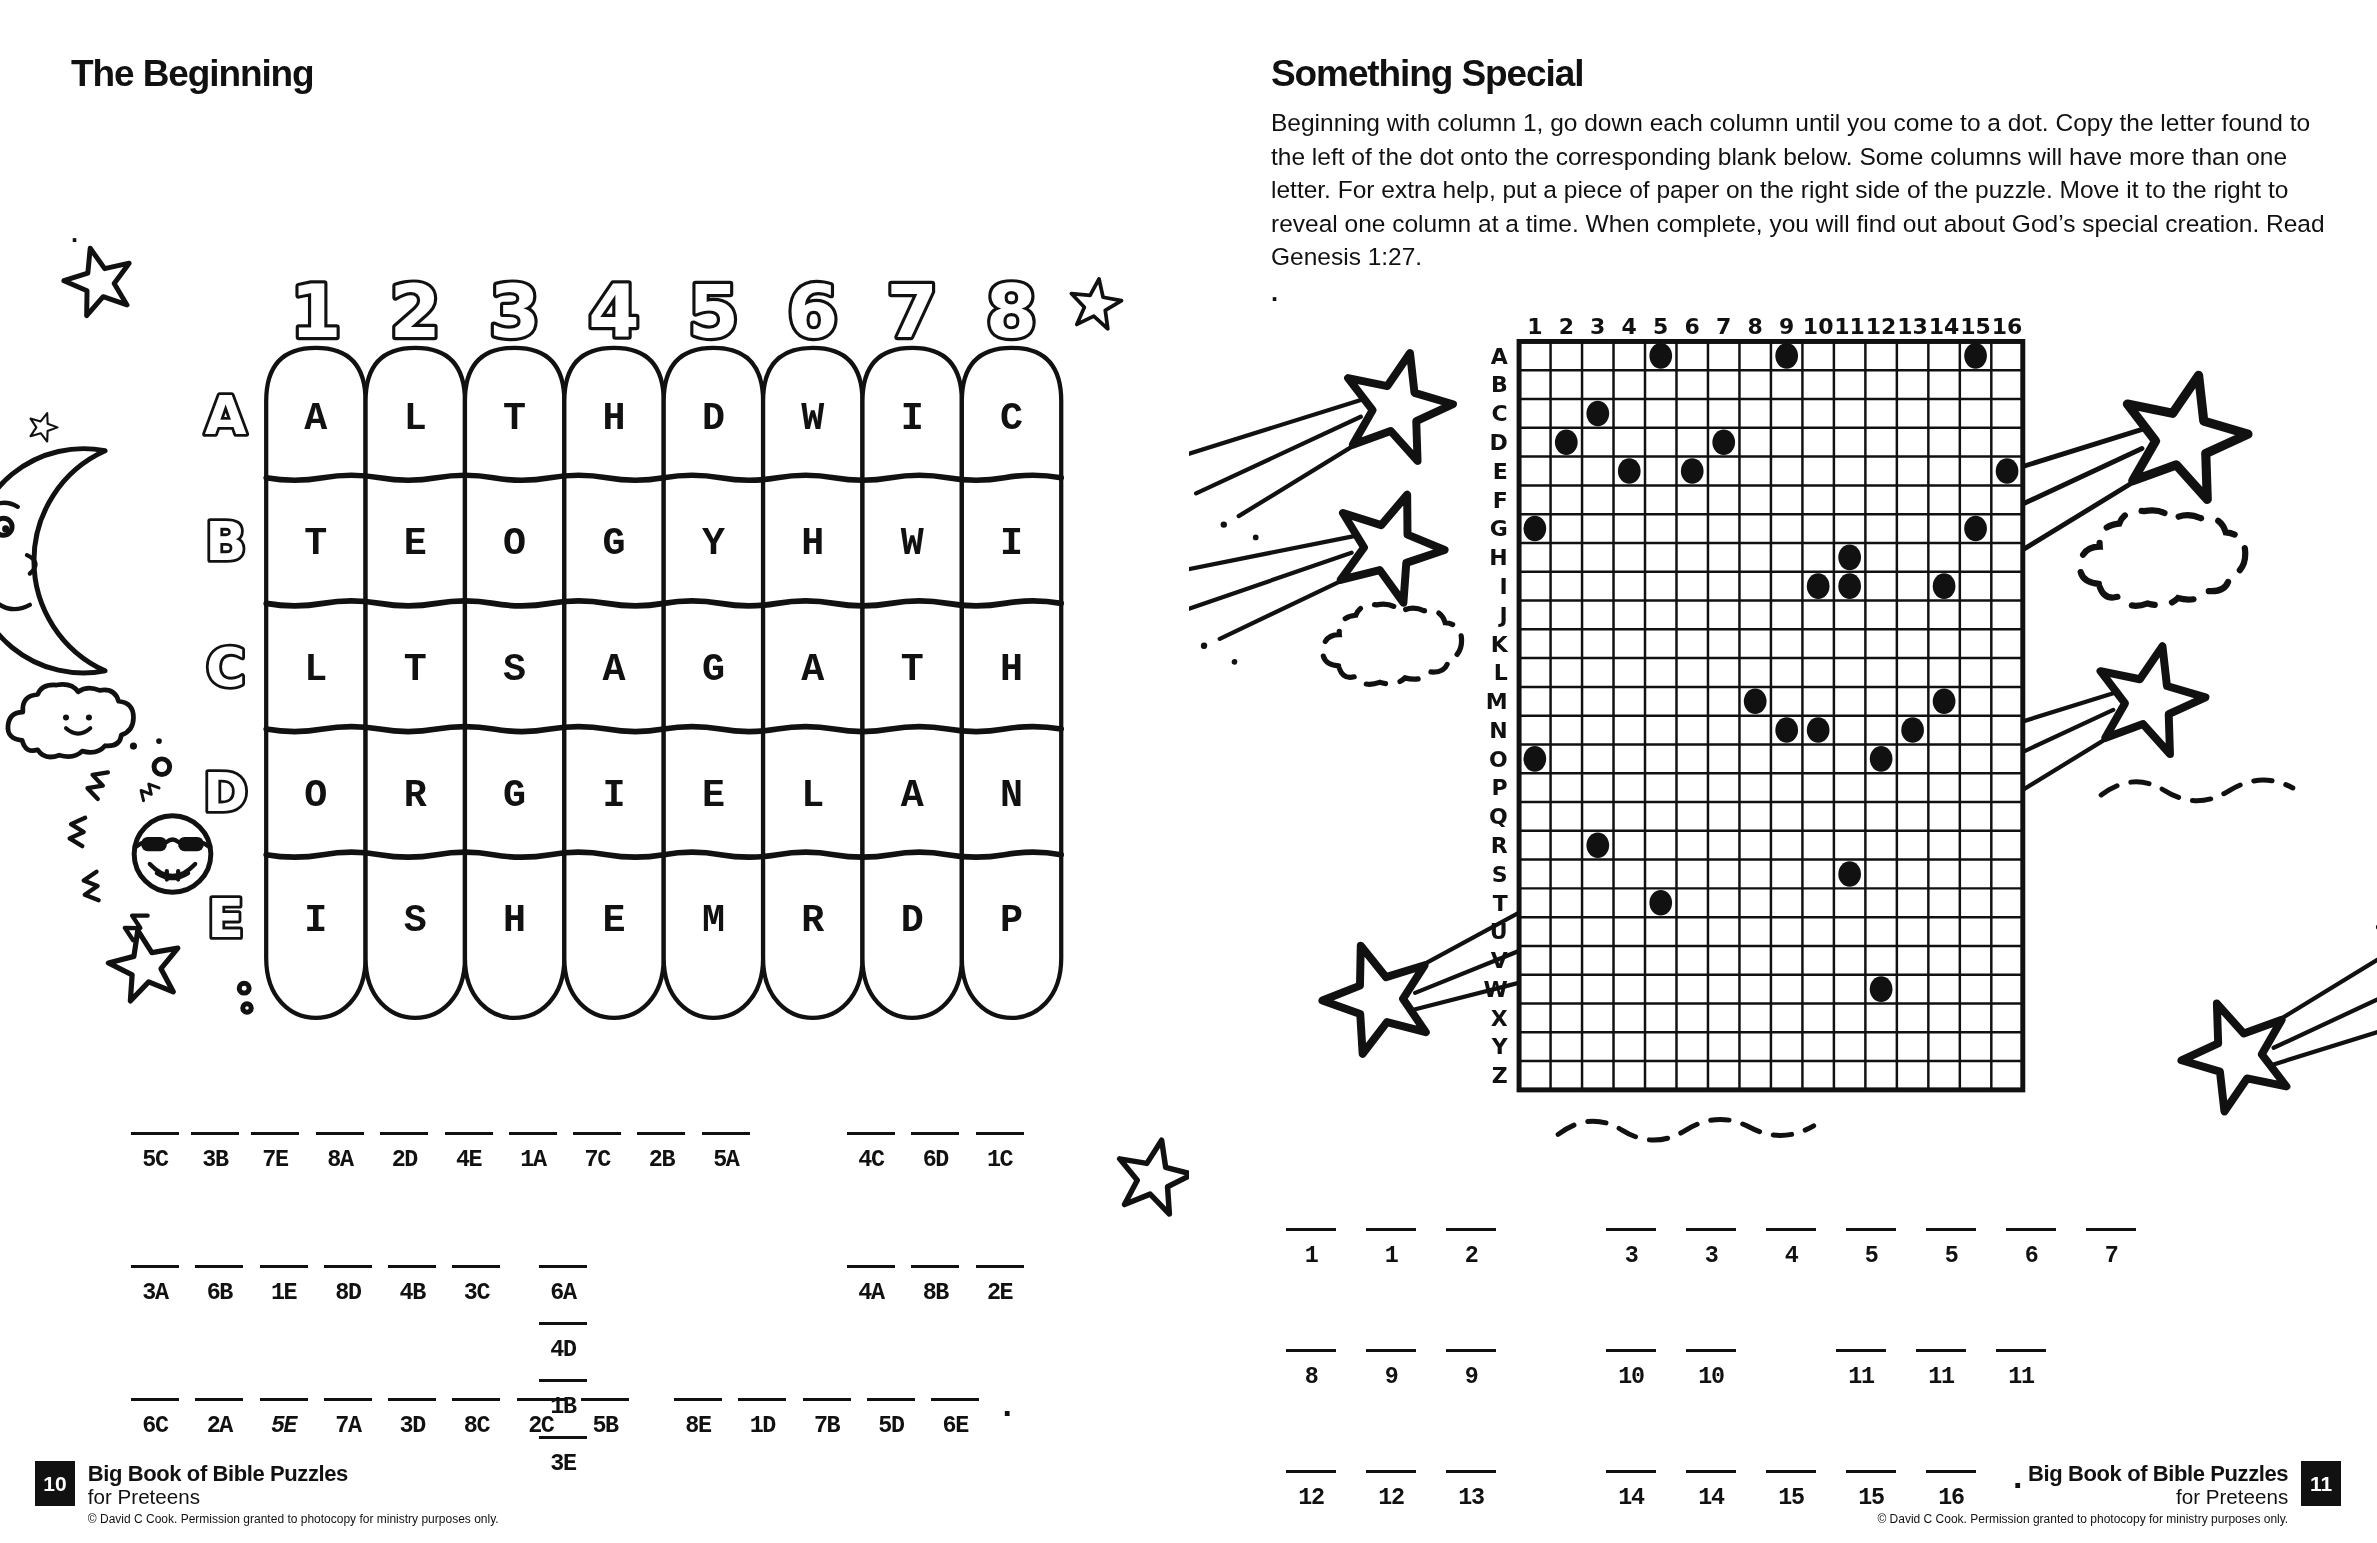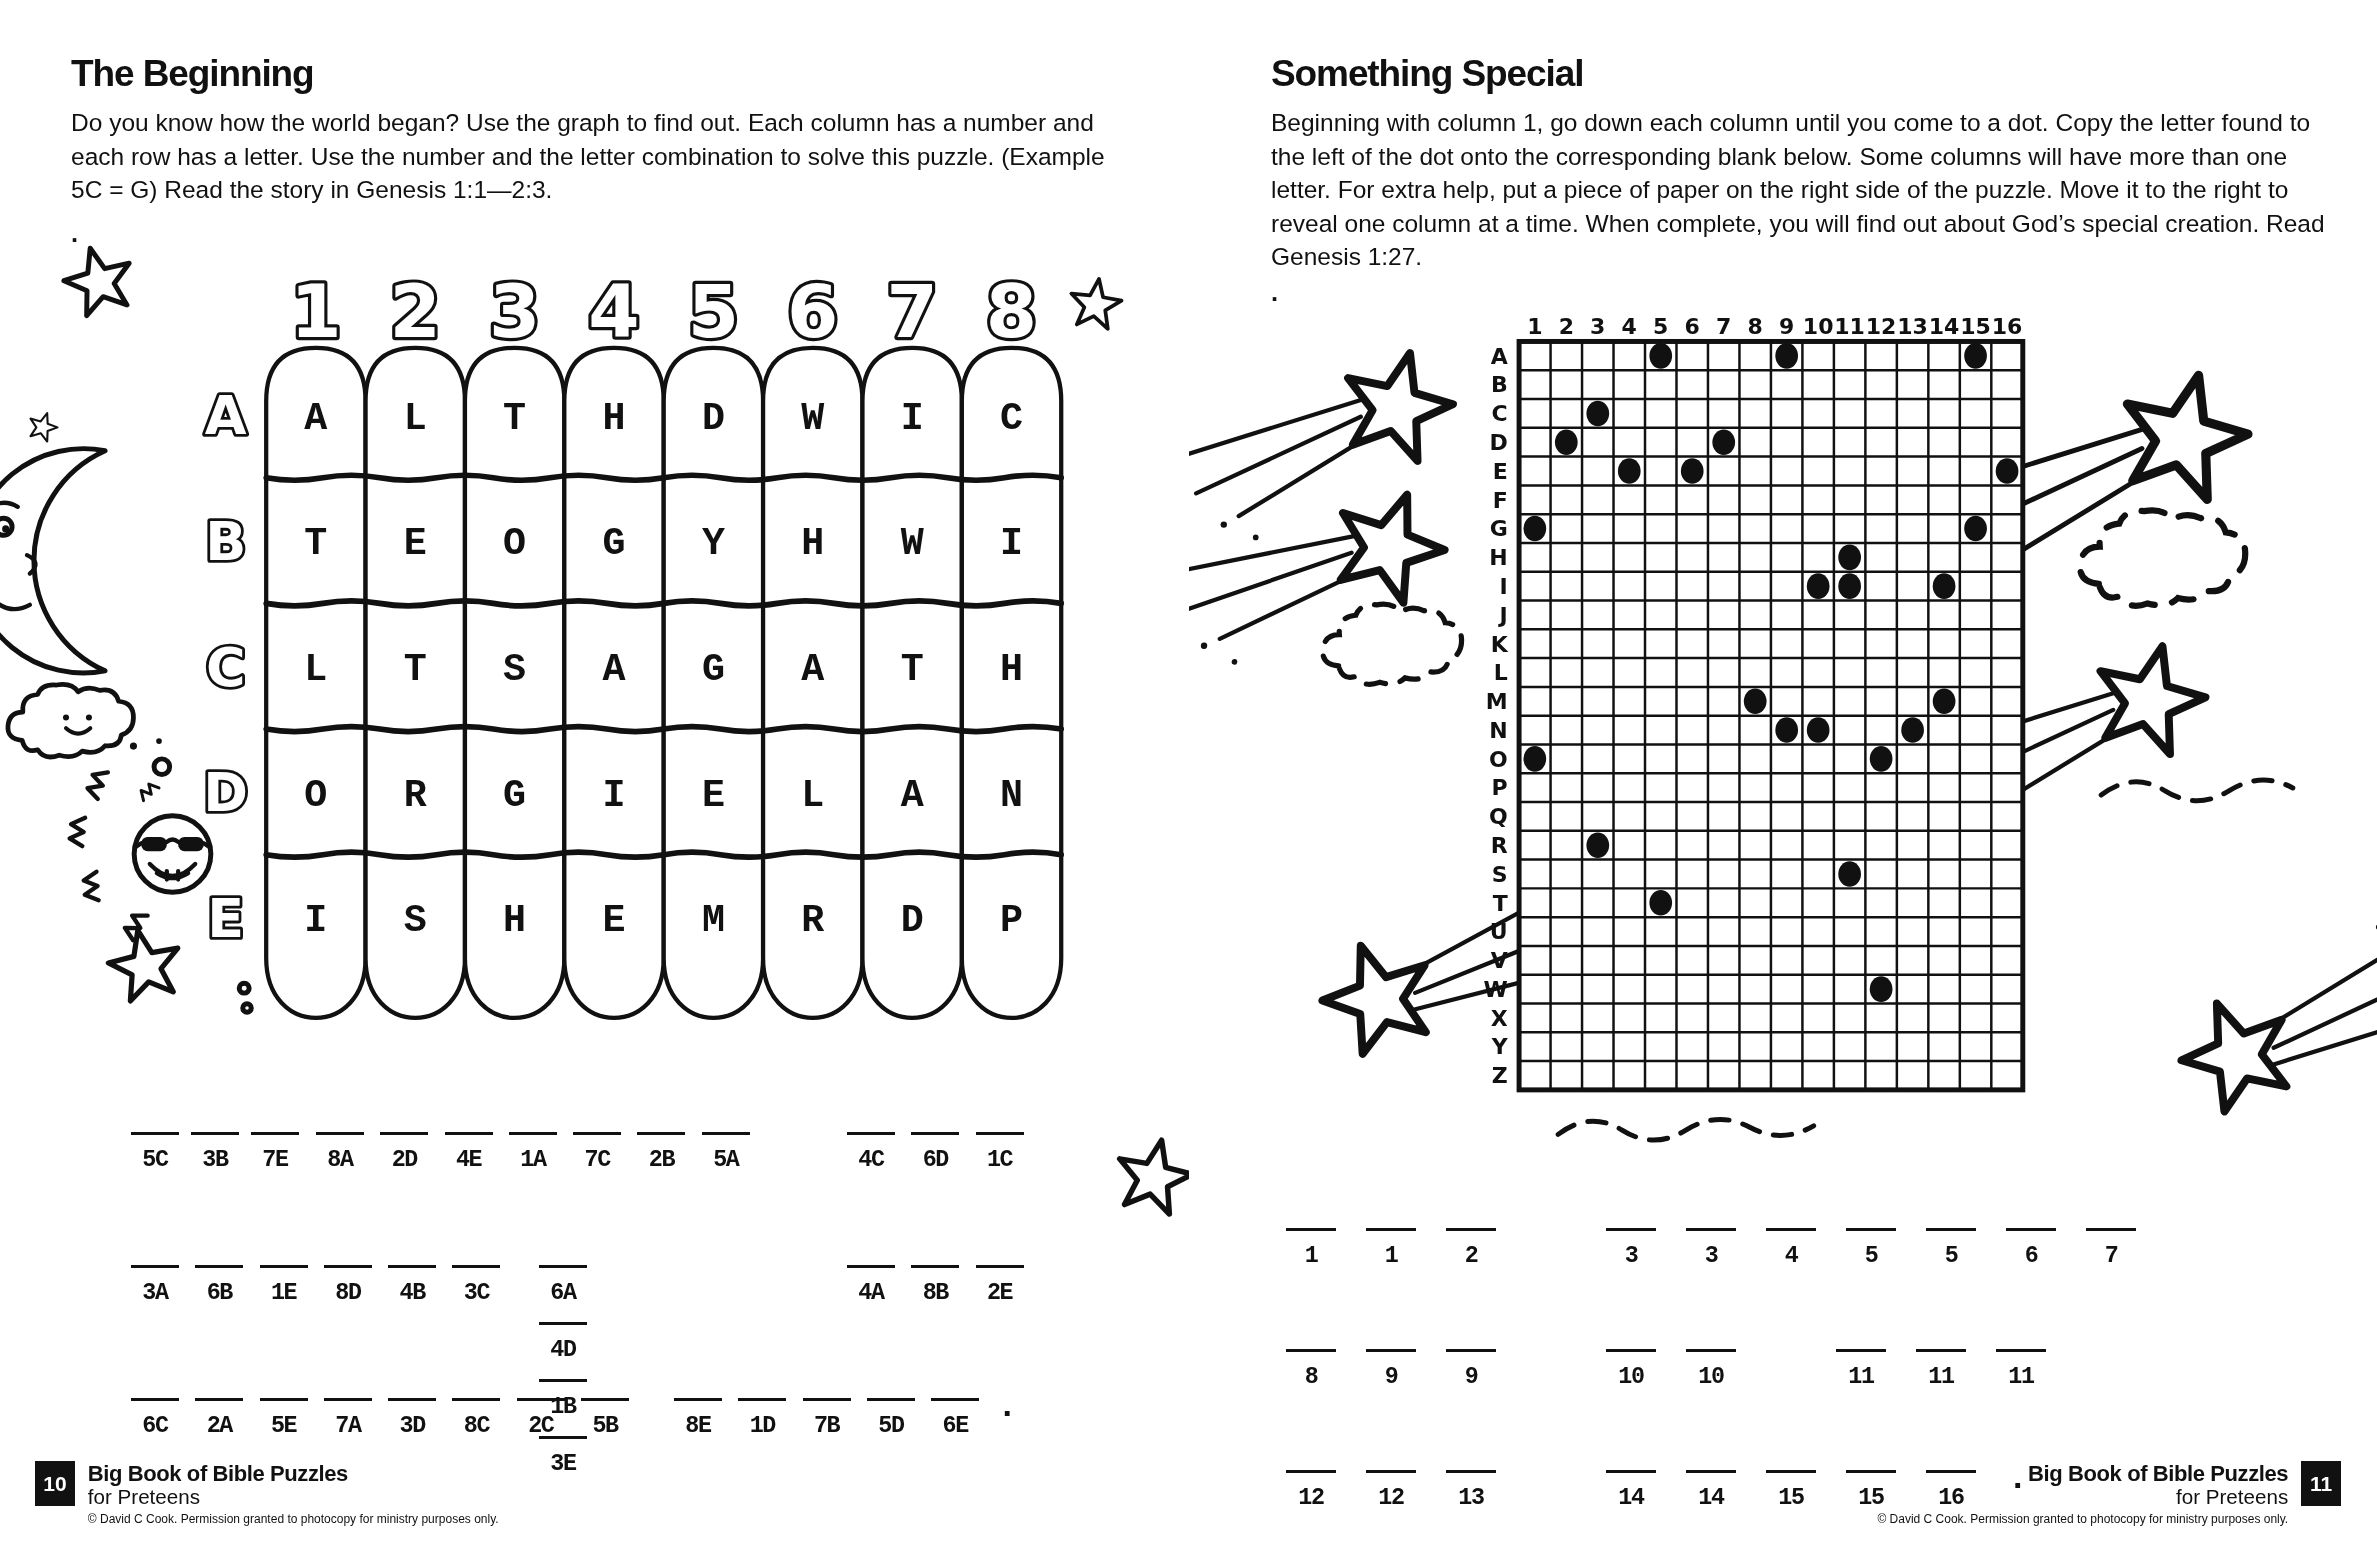--- a/index.html
+++ b/index.html
@@ -53,21 +53,20 @@
   .book-subtitle{font-size:20.6px;line-height:1.15;}
   .copyright{font-size:12px;margin-top:3.5px;}
 </style>
 </head>
 <body>
 
 <div class="sheet">
 
   <section class="page" id="page-left">
     <h1 class="title">The Beginning</h1>
-    <p class="instructions">Do you know how the world began? Use the graph to find out. Each column has a number and each row has a letter. Use the number and the letter combination to solve this puzzle. (Example 5C = G) Read the story in Genesis 1:1—2:3.</p>
     <div class="stray-dot">.</div>
 
     <svg class="art" viewBox="0 0 1675 2175">
       <defs>
         <path id="star5" d="M0,-50 L12.3,-17 L47.6,-15.5 L19.8,6.7 L29.4,40.5 L0,20.6 L-29.4,40.5 L-19.8,6.7 L-47.6,-15.5 L-12.3,-17 Z"></path>
         <path id="cloudp" d="M-85,22 Q-108,20 -106,0 Q-104,-20 -84,-20 Q-86,-44 -62,-46 Q-56,-62 -34,-60 Q-12,-64 -2,-50 Q12,-60 30,-52 Q52,-56 58,-36 Q80,-34 80,-12 Q80,8 62,14 Q60,32 38,30 Q26,44 4,38 Q-8,50 -30,44 Q-52,52 -62,36 Q-80,42 -85,22 Z"></path>
         <path id="zig" d="M0,0 l-20,9 l18,11 l-20,9 l18,11"></path>
       </defs>
 
       <g>
@@ -318,21 +317,21 @@
         <div class="blank-row" style="top: 1398px;">
           <div class="blank-group" style="left: 131px; gap: 16.3px;">
             <div class="blank" style="width: 48px;">
               <div class="bl-line"></div>
               <div class="bl-lab">6C</div>
             </div>
             <div class="blank" style="width: 48px;">
               <div class="bl-line"></div>
               <div class="bl-lab">2A</div>
             </div>
-            <div class="blank" style="width: 48px;">
+            <div class="blank" style="width: 48px; font-style: italic;">
               <div class="bl-line"></div>
               <div class="bl-lab">5E</div>
             </div>
             <div class="blank" style="width: 48px;">
               <div class="bl-line"></div>
               <div class="bl-lab">7A</div>
             </div>
             <div class="blank" style="width: 48px;">
               <div class="bl-line"></div>
               <div class="bl-lab">3D</div>

